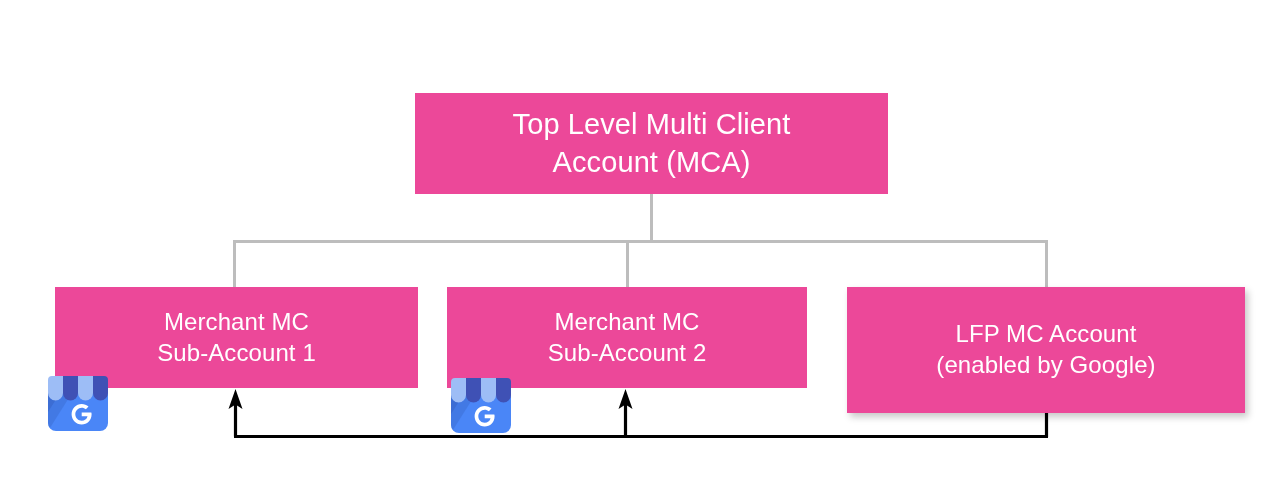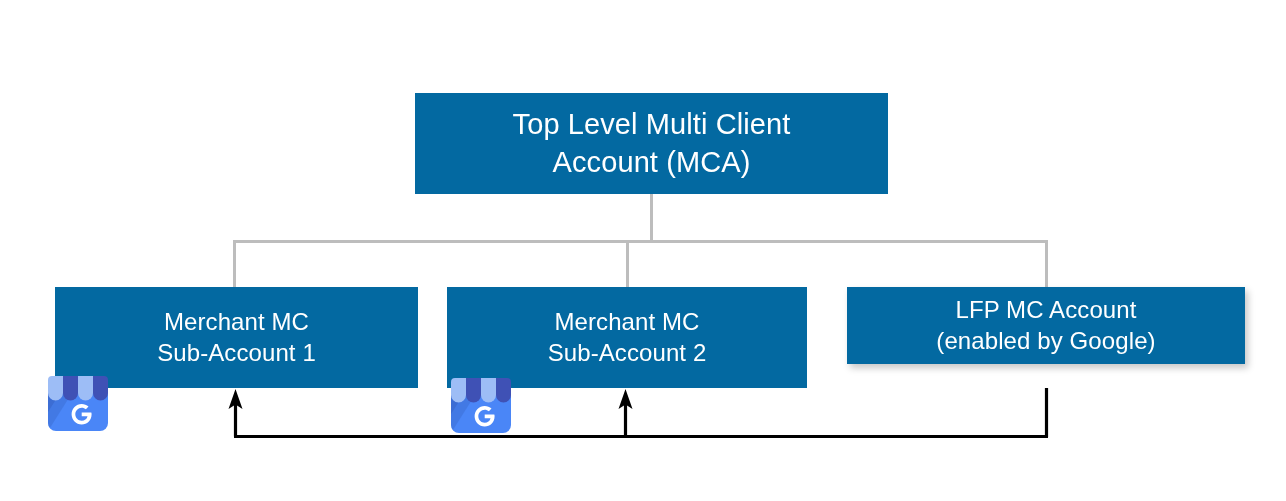--- a/index.html
+++ b/index.html
@@ -32,21 +32,21 @@
 
   
   .node-box {
     position: absolute;
     box-sizing: border-box;
     display: flex;
     align-items: center;
     justify-content: center;
     text-align: center;
     color: #ffffff;
-    background: #0369a1;
+    background: #ec4899;
     line-height: 1.28;
     letter-spacing: 0.1px;
     white-space: pre-line;
   }
   .node-box.shadowed {
     box-shadow: 3px 4px 7px rgba(0, 0, 0, 0.22);
   }
 
   #node-top {
     left: 415px;
@@ -66,21 +66,21 @@
     left: 447px;
     top: 287px;
     width: 360px;
     height: 101px;
     font-size: 24px;
   }
   #node-lfp {
     left: 847px;
     top: 287px;
     width: 398px;
-    height: 77px;
+    height: 126px;
     font-size: 24px;
     text-align: center;
   }
 
   
   .gbp-icon {
     position: absolute;
     width: 80px;
     height: 80px;
   }

